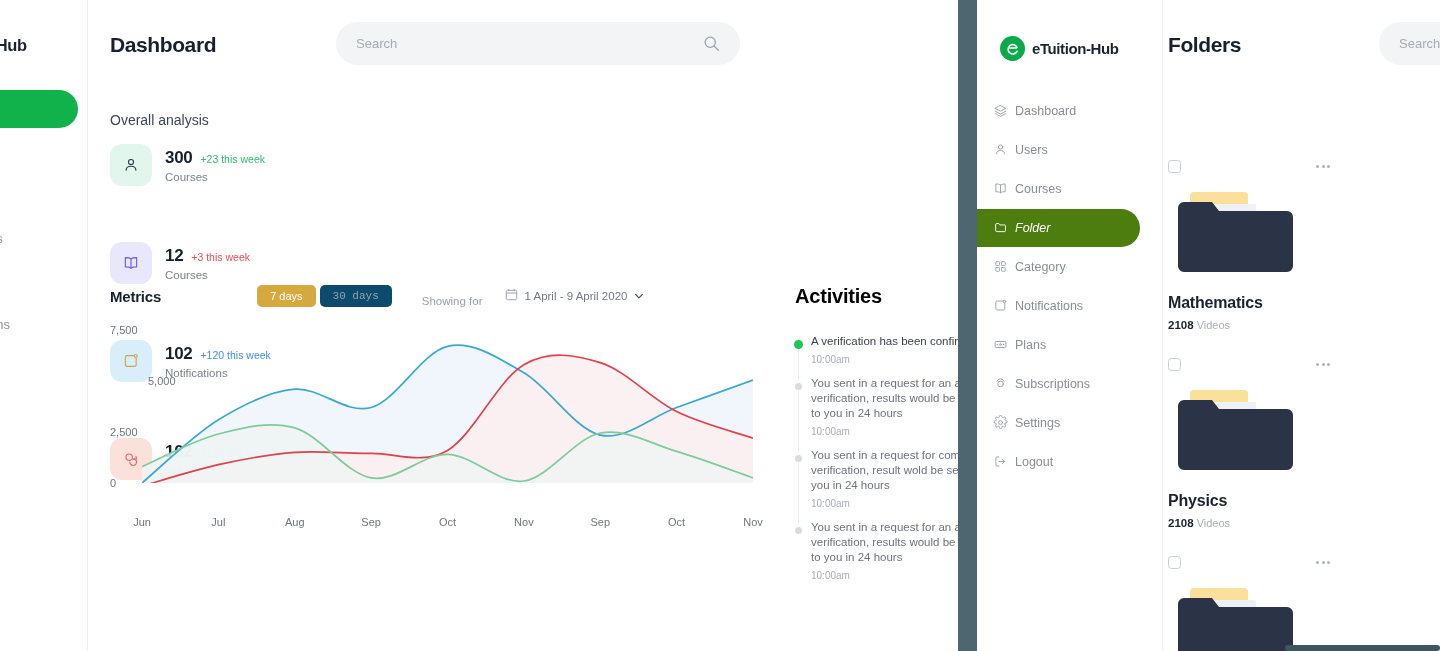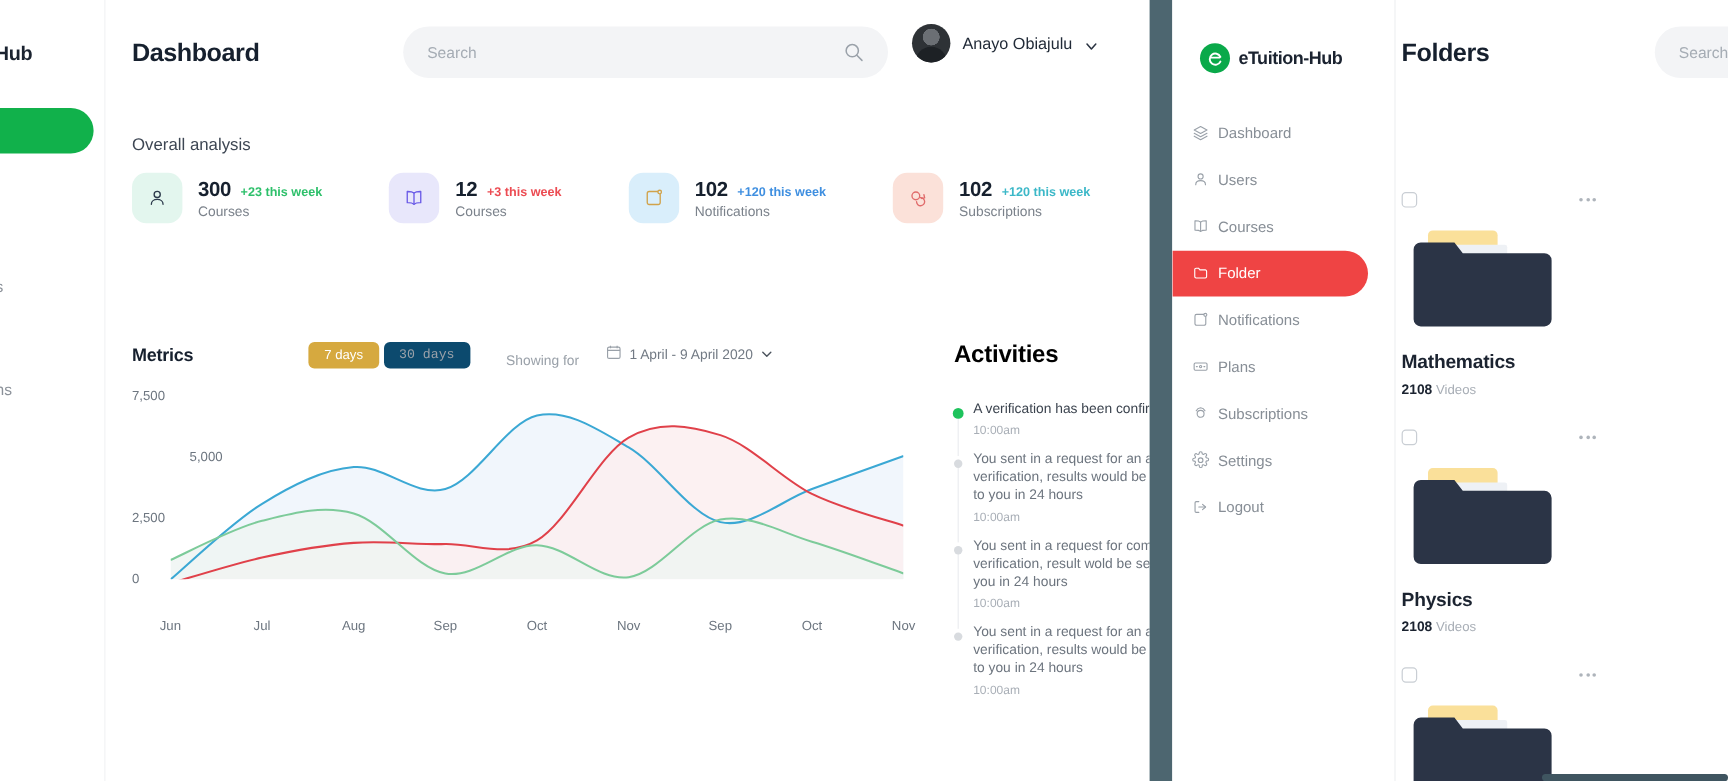--- a/index.html
+++ b/index.html
@@ -53,26 +53,26 @@
   }
   .avatarA::after {
     content: ""; position: absolute; left: 50%; top: 58%; width: 26px; height: 22px;
     transform: translateX(-50%); border-radius: 13px 13px 0 0; background: #1d2125;
   }
   .profileA-name { font-size: 13.5px; color: #222b38; white-space: nowrap; }
   .chevA { width: 11px; height: 11px; }
 
   .sectionA-title { position: absolute; left: 22px; top: 112px; font-size: 14px; color: #3d4653; }
 
-  .statsA { position: absolute; left: 22px; top: 144px; display: flex; gap: 56px; }
+  .statsA { position: absolute; left: 22px; top: 144px; display: flex; gap: 56px; flex-direction: column; }
   .statCard { display: flex; align-items: center; gap: 13px; }
   .statIcon { width: 42px; height: 42px; border-radius: 12px; display: flex; align-items: center; justify-content: center; flex: 0 0 auto; }
   .statTextTop { display: flex; align-items: baseline; gap: 8px; }
   .statNum { font-size: 17px; font-weight: 700; color: #16202e; letter-spacing: -.3px; }
-  .statDelta { font-size: 10.5px; font-weight: 700; white-space: nowrap; text-align: right; }
+  .statDelta { font-size: 10.5px; font-weight: 400; white-space: nowrap; text-align: right; }
   .statLabel { font-size: 11.5px; color: #7b828b; margin-top: 3px; }
 
   
   .metricsHead { position: absolute; left: 22px; top: 285px; display: flex; align-items: center; gap: 12px; }
   .metricsTitle { font-size: 15px; font-weight: 700; color: #16202e; letter-spacing: -.2px; }
   .toggleWrap { display: flex; margin-left: 84px; }
   .tgl { height: 22px; padding: 0 13px; display: flex; align-items: center; font-size: 11px; border-radius: 5px; }
   .tgl.on { background: #d6a93f; color: #fff; }
   .tgl.off { background: #0c4a6e; color: #9aa1a9; margin-left: 4px; font-family: Liberation Mono, monospace; }
   .showingFor { margin-left: 18px; font-size: 11.5px; color: #9aa1a9; white-space: nowrap; margin-top: 10px; }
@@ -107,21 +107,21 @@
   .sidebarB { position: absolute; left: 0; top: 0; width: 186px; height: 651px; background: #fff; border-right: 1px solid #eef0f2; }
   .logoB { position: absolute; left: 23px; top: 36px; display: flex; align-items: center; gap: 7px; }
   .logoMark { width: 25px; height: 25px; border-radius: 50%; background: #0aa94a; display: flex; align-items: center; justify-content: center; }
   .logoTxt { font-size: 15px; font-weight: 700; color: #1b2330; letter-spacing: -.4px; white-space: nowrap; }
   .navB { position: absolute; left: 0; top: 92px; width: 186px; }
   .navB-item {
     position: relative; height: 38px; display: flex; align-items: center; gap: 12px;
     padding-left: 38px; font-size: 12.5px; color: #878e96; white-space: nowrap; margin-bottom: 1px;
   }
   .navB-item .ico { position: absolute; left: 16px; top: 11px; width: 15px; height: 15px; display: flex; }
-  .navB-item.active { background: #ef4444; color: #fff; border-radius: 0 20px 20px 0; width: 163px; font-weight: 500; }
+  .navB-item.active { background: #4d7c0f; color: #fff; border-radius: 0 20px 20px 0; width: 163px; font-weight: 500; font-style: italic; }
 
   .mainB { position: absolute; left: 186px; top: 0; width: 277px; height: 651px; }
   .headerB { position: absolute; left: 0; top: 0; width: 277px; height: 88px; }
   .titleB { position: absolute; left: 5px; top: 33px; font-size: 21px; font-weight: 700; color: #16202e; letter-spacing: -.4px; }
   .searchB { position: absolute; left: 216px; top: 22px; width: 200px; height: 43px; background: #f3f4f6; border-radius: 22px; }
   .searchB input {
     position: absolute; left: 20px; top: 0; width: 160px; height: 43px; border: 0; background: transparent;
     outline: none; font-family: "Liberation Sans", sans-serif; font-size: 13px; color: #6b7280;
   }
   .searchB input::placeholder { color: #a5acb4; }
@@ -184,29 +184,20 @@
         <div class="searchA">
           <input placeholder="Search" style="">
           <span class="searchA-icon">
             <svg viewBox="0 0 20 20" width="17" height="17" fill="none" stroke="#9aa1a9" stroke-width="1.5">
               <circle cx="8.5" cy="8.5" r="6"></circle>
                 <line x1="13" y1="13" x2="18" y2="18" stroke-linecap="round"></line>
             </svg>
           </span>
         </div>
 
-        <div class="profileA">
-          <div class="avatarA"></div>
-          <span class="profileA-name">Anayo Obiajulu</span>
-          <span class="chevA">
-            <svg viewBox="0 0 12 12" width="11" height="11" fill="none" stroke="#2b3442" stroke-width="1.4" stroke-linecap="round" stroke-linejoin="round">
-              <polyline points="2,4 6,8.5 10,4"></polyline>
-            </svg>
-          </span>
-        </div>
       </div>
 
       <div class="sectionA-title">Overall analysis</div>
       <div class="statsA" id="statsA">
           <div class="statCard">
      <span class="statIcon" style="background:#e3f6ee">
               <svg width="18" height="18" viewBox="0 0 24 24" fill="none" stroke="#2c3a4b" stroke-width="1.5" stroke-linecap="round" stroke-linejoin="round">
                 <circle cx="12" cy="8" r="3.4"></circle>
                 <path d="M5.5 19c0-3.3 2.9-5.4 6.5-5.4s6.5 2.1 6.5 5.4"></path>
               </svg>
@@ -298,21 +289,21 @@
               <path d="M 0.0 153.0 C 12.7 142.5, 50.9 105.4, 76.4 89.8 C 101.8 74.1, 127.3 61.2, 152.8 59.2 C 178.2 57.1, 203.7 84.7, 229.1 77.5 C 254.6 70.4, 280.0 22.1, 305.5 16.3 C 331.0 10.5, 356.4 28.1, 381.9 42.8 C 407.3 57.6, 432.8 99.3, 458.3 105.1 C 483.7 110.8, 509.2 86.7, 534.6 77.5 C 560.1 68.3, 598.3 54.6, 611.0 50.0 L 611 153 L 0 153 Z" fill="#eef5fb" opacity="0.85"></path>
               <path d="M 0.0 156.1 C 12.7 152.5, 50.9 140.3, 76.4 134.6 C 101.8 129.0, 127.3 124.3, 152.8 122.4 C 178.2 120.5, 203.7 123.8, 229.1 123.4 C 254.6 123.1, 280.0 135.2, 305.5 120.4 C 331.0 105.6, 356.4 49.3, 381.9 34.7 C 407.3 20.1, 432.8 24.8, 458.3 32.6 C 483.7 40.5, 509.2 69.0, 534.6 81.6 C 560.1 94.2, 598.3 103.7, 611.0 108.1 L 611 153 L 0 153 Z" fill="#fbeef0" opacity="0.85"></path>
               <path d="M 0.0 136.7 C 12.7 131.2, 50.9 110.5, 76.4 104.0 C 101.8 97.6, 127.3 90.6, 152.8 97.9 C 178.2 105.2, 203.7 143.5, 229.1 147.9 C 254.6 152.3, 280.0 123.9, 305.5 124.4 C 331.0 125.0, 356.4 154.5, 381.9 151.0 C 407.3 147.4, 432.8 108.0, 458.3 103.0 C 483.7 98.1, 509.2 113.9, 534.6 121.4 C 560.1 128.9, 598.3 143.5, 611.0 147.9 L 611 153 L 0 153 Z" fill="#eef4f2" opacity="0.85"></path>
               <path d="M 0.0 153.0 C 12.7 142.5, 50.9 105.4, 76.4 89.8 C 101.8 74.1, 127.3 61.2, 152.8 59.2 C 178.2 57.1, 203.7 84.7, 229.1 77.5 C 254.6 70.4, 280.0 22.1, 305.5 16.3 C 331.0 10.5, 356.4 28.1, 381.9 42.8 C 407.3 57.6, 432.8 99.3, 458.3 105.1 C 483.7 110.8, 509.2 86.7, 534.6 77.5 C 560.1 68.3, 598.3 54.6, 611.0 50.0" fill="none" stroke="#3ba8d4" stroke-width="1.7"></path>
               <path d="M 0.0 156.1 C 12.7 152.5, 50.9 140.3, 76.4 134.6 C 101.8 129.0, 127.3 124.3, 152.8 122.4 C 178.2 120.5, 203.7 123.8, 229.1 123.4 C 254.6 123.1, 280.0 135.2, 305.5 120.4 C 331.0 105.6, 356.4 49.3, 381.9 34.7 C 407.3 20.1, 432.8 24.8, 458.3 32.6 C 483.7 40.5, 509.2 69.0, 534.6 81.6 C 560.1 94.2, 598.3 103.7, 611.0 108.1" fill="none" stroke="#e0414a" stroke-width="1.7"></path>
               <path d="M 0.0 136.7 C 12.7 131.2, 50.9 110.5, 76.4 104.0 C 101.8 97.6, 127.3 90.6, 152.8 97.9 C 178.2 105.2, 203.7 143.5, 229.1 147.9 C 254.6 152.3, 280.0 123.9, 305.5 124.4 C 331.0 125.0, 356.4 154.5, 381.9 151.0 C 407.3 147.4, 432.8 108.0, 458.3 103.0 C 483.7 98.1, 509.2 113.9, 534.6 121.4 C 560.1 128.9, 598.3 143.5, 611.0 147.9" fill="none" stroke="#7dcb9a" stroke-width="1.7"></path>
             </svg>
         </div>
       <div class="yTick" style="top: 153px; right: auto; left: 0px; margin-right: 0px;">0</div>
           <div class="yTick" style="top: 102px; right: auto; left: 0px; margin-right: 0px;">2,500</div>
-          <div class="yTick" style="top: 51px; right: auto; left: 10px; margin-right: 0px; padding-left: 38px;">5,000</div>
+          <div class="yTick" style="top: 51px; right: auto; left: 0px; margin-right: 0px; padding-left: 38px;">5,000</div>
           <div class="yTick" style="top: 0px; right: auto; left: 0px; margin-right: 0px;">7,500</div>
           <div class="xLab" style="left: 32px;">Jun</div>
           <div class="xLab" style="left: 108.375px;">Jul</div>
           <div class="xLab" style="left: 184.75px;">Aug</div>
           <div class="xLab" style="left: 261.125px;">Sep</div>
           <div class="xLab" style="left: 337.5px;">Oct</div>
           <div class="xLab" style="left: 413.875px;">Nov</div>
           <div class="xLab" style="left: 490.25px;">Sep</div>
           <div class="xLab" style="left: 566.625px;">Oct</div>
           <div class="xLab" style="left: 643px;">Nov</div>
@@ -388,20 +379,31 @@
      <span class="ico">
               <svg width="15" height="15" viewBox="0 0 24 24" fill="none" stroke="#ffffff" stroke-width="1.5" stroke-linecap="round" stroke-linejoin="round">
                 <path d="M4.2 7.4a1.8 1.8 0 0 1 1.8-1.8h3.2l1.9 2.3h7.1a1.8 1.8 0 0 1 1.8 1.8v7.1a1.8 1.8 0 0 1-1.8 1.8H6a1.8 1.8 0 0 1-1.8-1.8z"></path>
               </svg>
             </span>
      <span>Folder</span>
    </div>
           <div class="navB-item">
      <span class="ico">
               <svg width="15" height="15" viewBox="0 0 24 24" fill="none" stroke="#9aa1a9" stroke-width="1.5" stroke-linecap="round" stroke-linejoin="round">
+                <rect x="4.4" y="4.4" width="6" height="6" rx="1.2"></rect>
+                <rect x="13.6" y="4.4" width="6" height="6" rx="1.2"></rect>
+                <rect x="4.4" y="13.6" width="6" height="6" rx="1.2"></rect>
+                <rect x="13.6" y="13.6" width="6" height="6" rx="1.2"></rect>
+              </svg>
+            </span>
+     <span>Category</span>
+   </div>
+          <div class="navB-item">
+     <span class="ico">
+              <svg width="15" height="15" viewBox="0 0 24 24" fill="none" stroke="#9aa1a9" stroke-width="1.5" stroke-linecap="round" stroke-linejoin="round">
                 <path d="M16 4.8H6.6A2.1 2.1 0 0 0 4.5 6.9v10.2a2.1 2.1 0 0 0 2.1 2.1h10.2a2.1 2.1 0 0 0 2.1-2.1V8"></path>
                 <circle cx="18.3" cy="5.4" r="2"></circle>
               </svg>
             </span>
      <span>Notifications</span>
    </div>
           <div class="navB-item">
      <span class="ico">
               <svg width="15" height="15" viewBox="0 0 24 24" fill="none" stroke="#9aa1a9" stroke-width="1.5" stroke-linecap="round" stroke-linejoin="round">
                 <rect x="3.4" y="7.2" width="17.2" height="9.6" rx="1.6"></rect>

